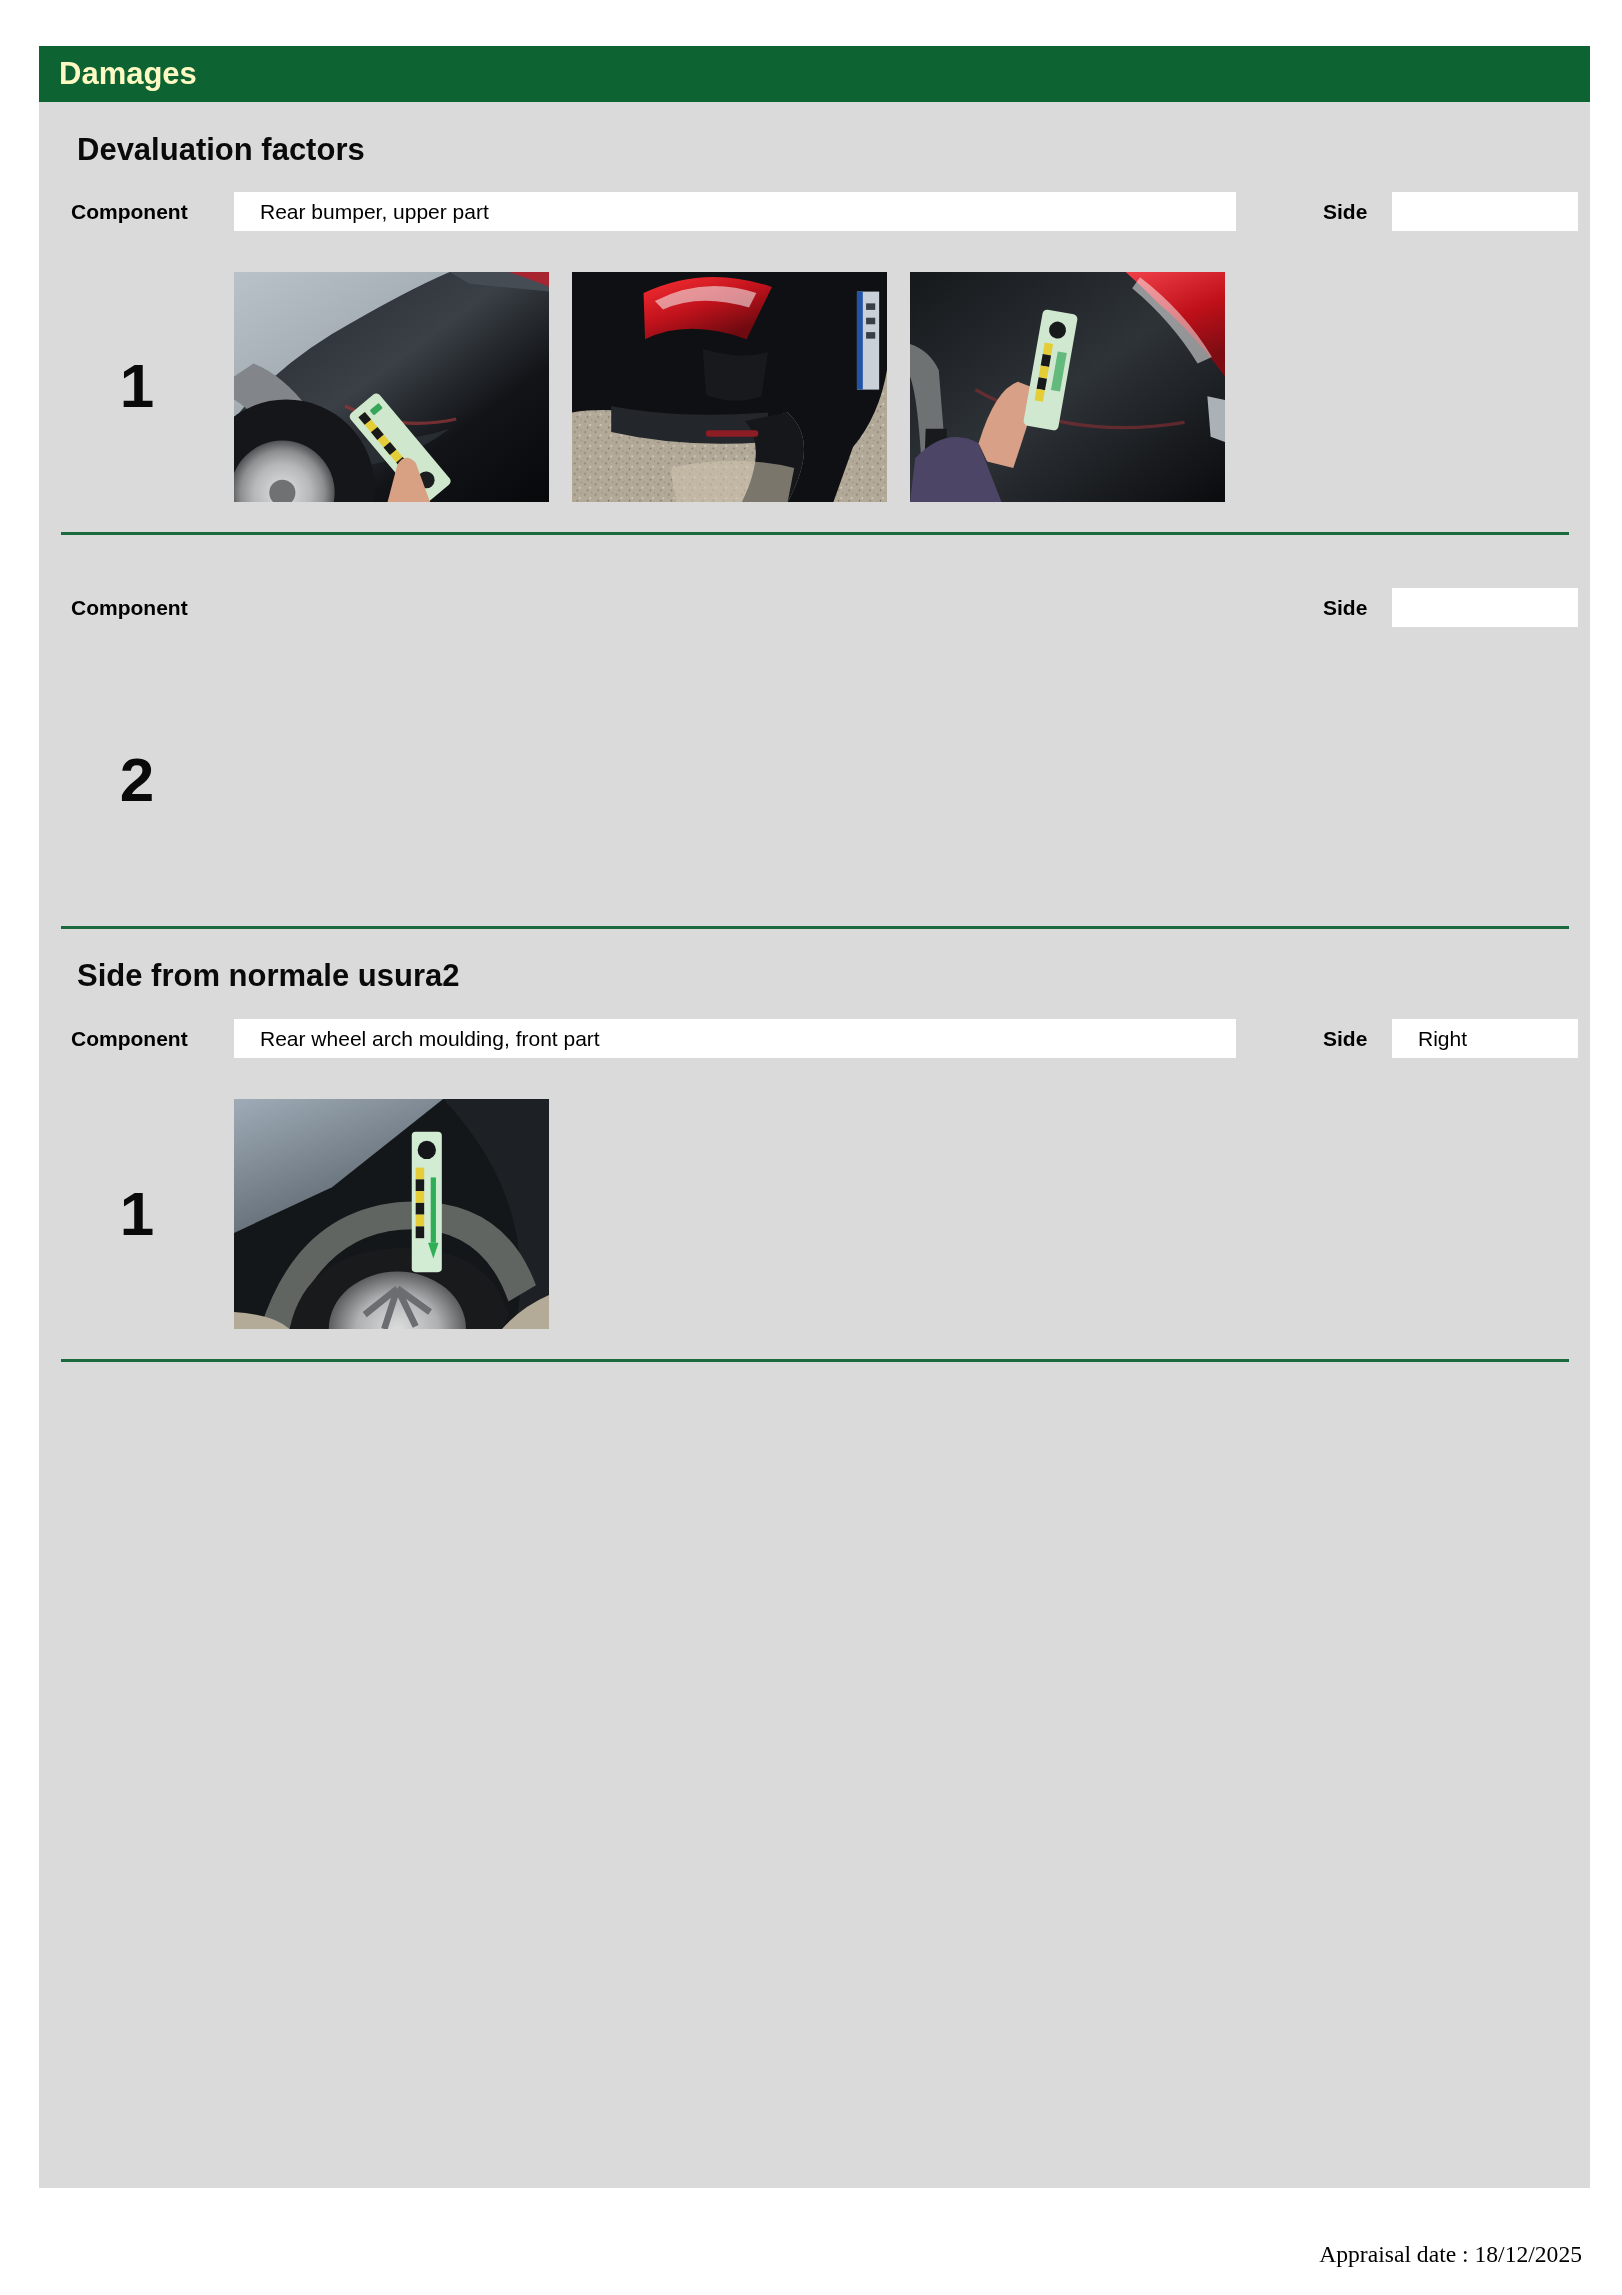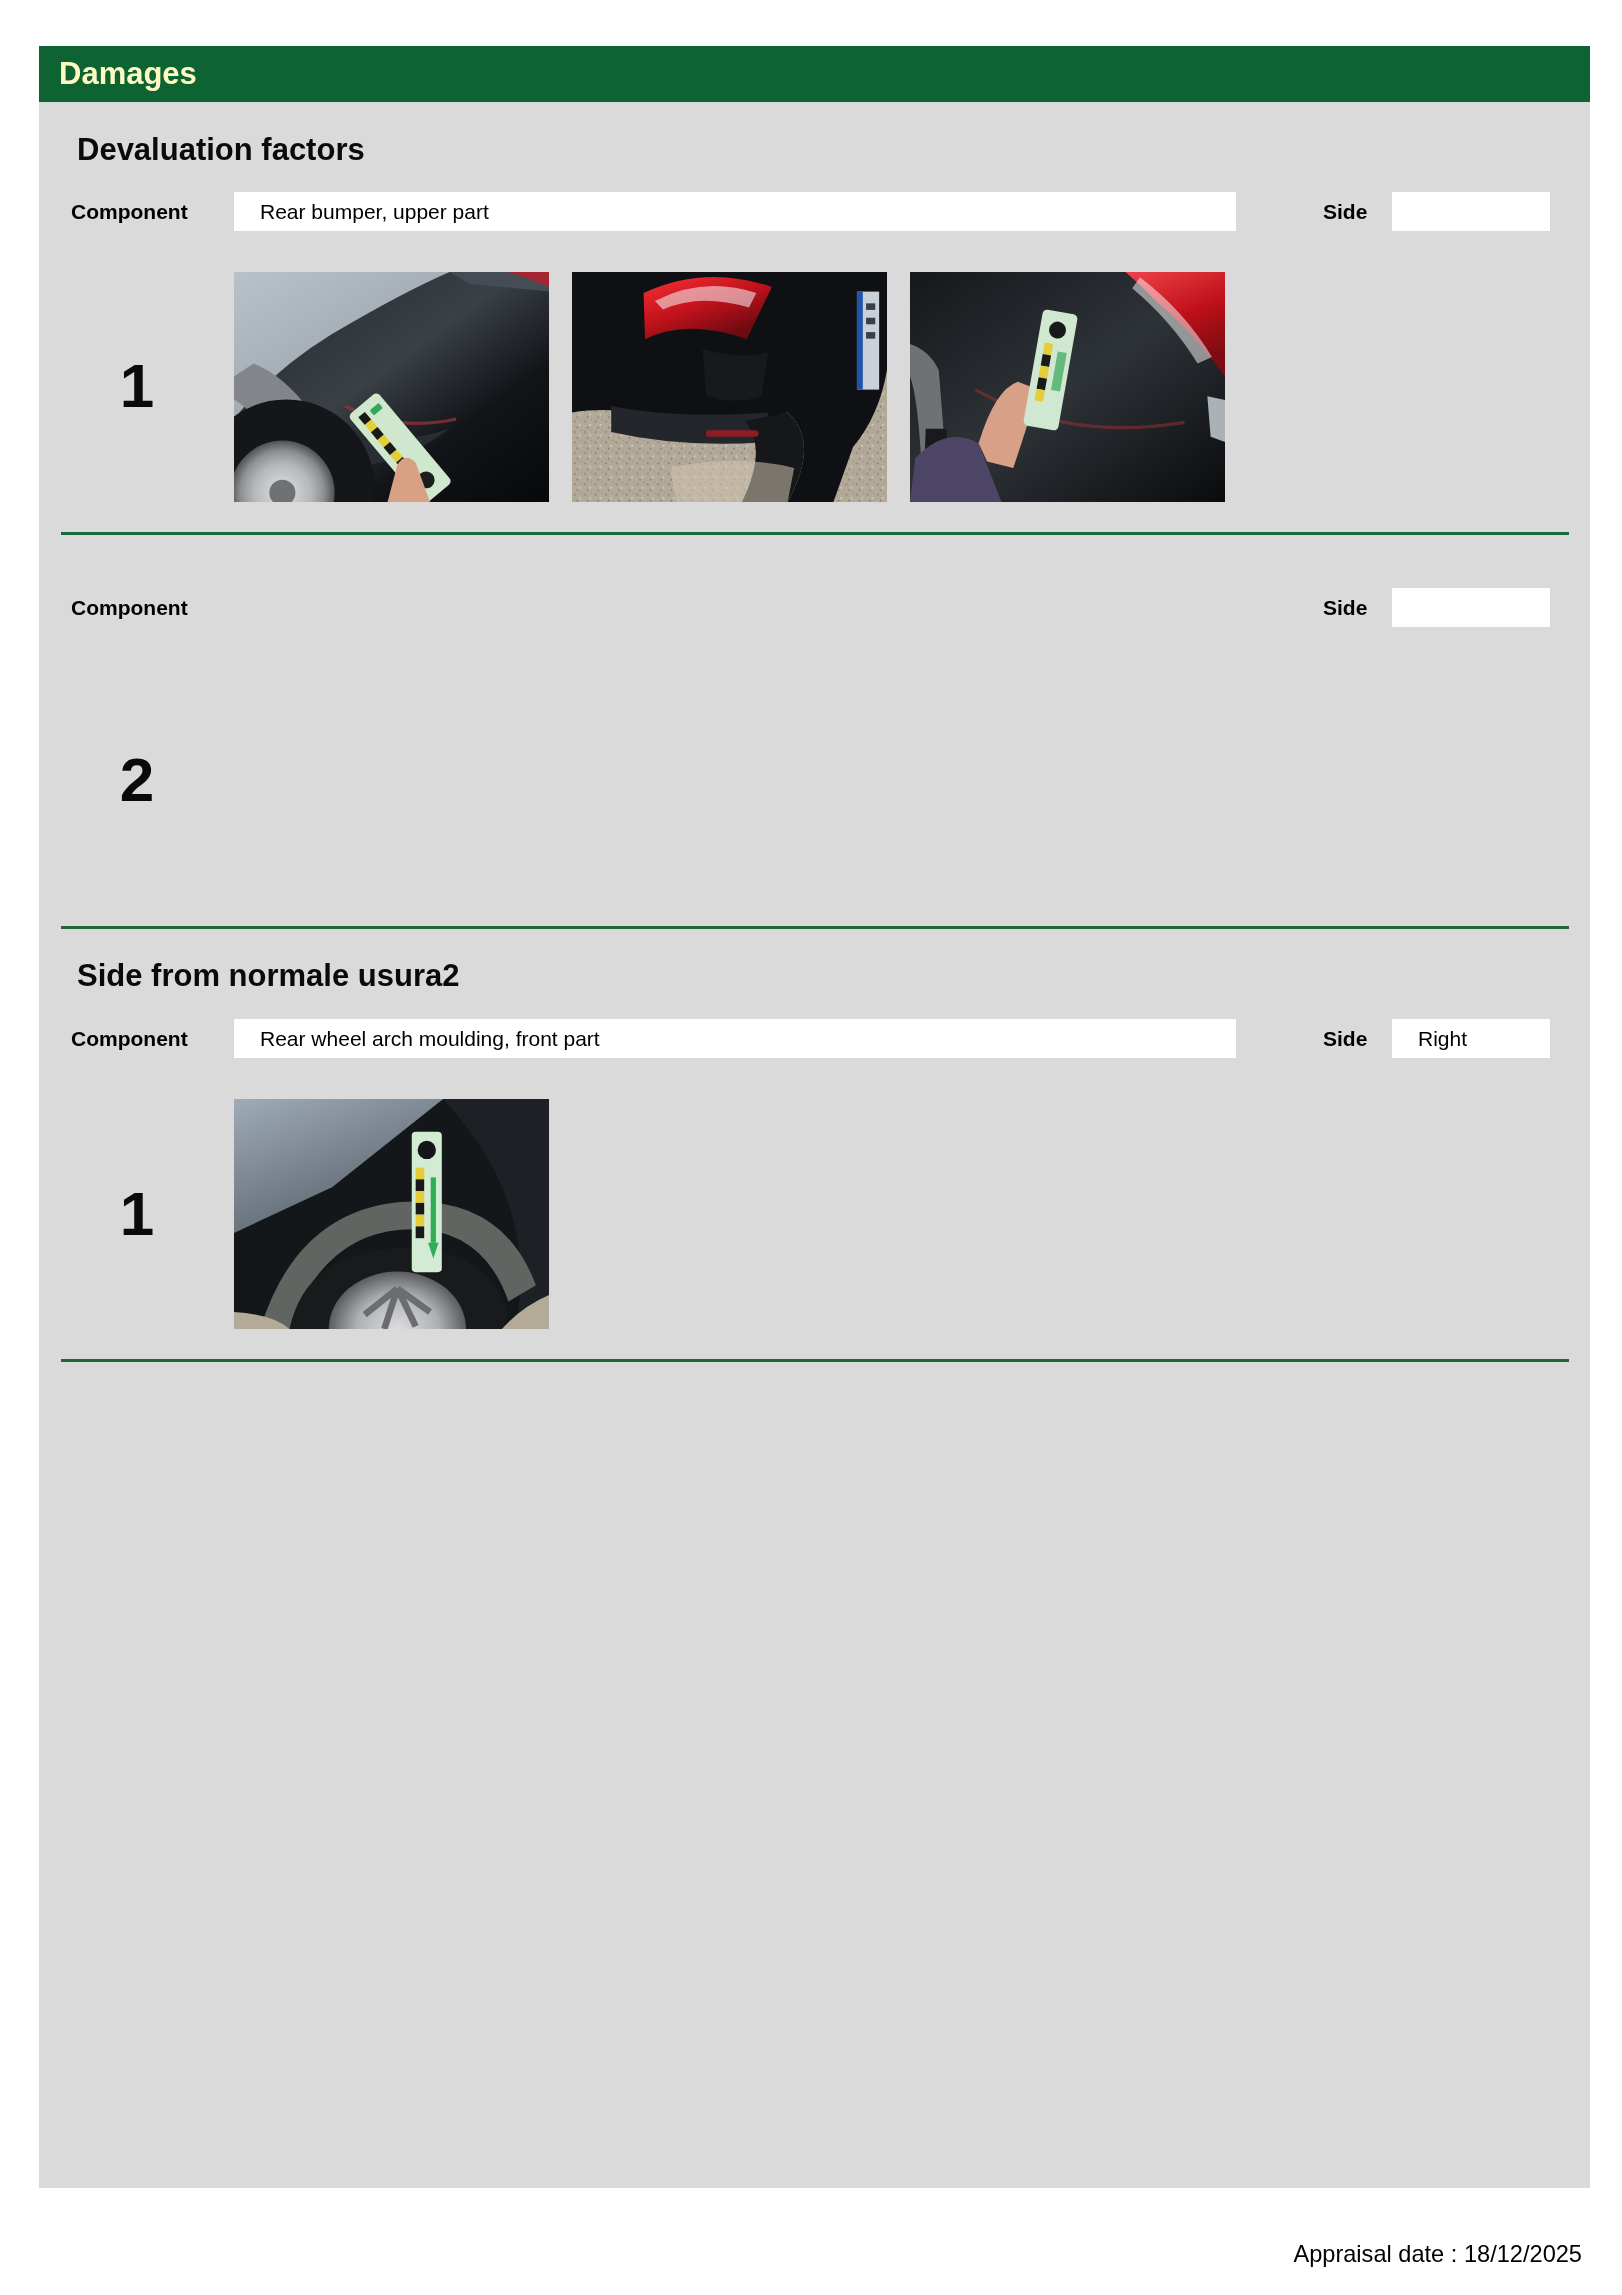--- a/index.html
+++ b/index.html
@@ -63,21 +63,21 @@
   .input-box{
     position:absolute;
     height:39px;
     background:#ffffff;
     display:flex;
     align-items:center;
     box-sizing:border-box;
     padding-left:26px;
   }
   .component-box{ left:234px; width:1002px; }
-  .side-box{ left:1392px; width:158px; }
+  .side-box{ left:1392px; width:186px; }
   .input-text{
     font-size:21px;
     line-height:23.6px;
     color:#000;
     white-space:nowrap;
     overflow:hidden;
   }
   .block-number{
     position:absolute;
     left:39px;
@@ -107,20 +107,21 @@
   .footer-date{
     position:absolute;
     left:0;
     top:2240px;
     width:1582px;
     text-align:right;
     font-size:23.6px;
     line-height:29px;
     color:#000;
     white-space:nowrap;
+    font-family:Liberation Serif, serif;
   }
 </style>
 </head>
 <body>
 
 <div class="page">
 
   <div class="content-bg"></div>
 
   <div class="header-bar">

